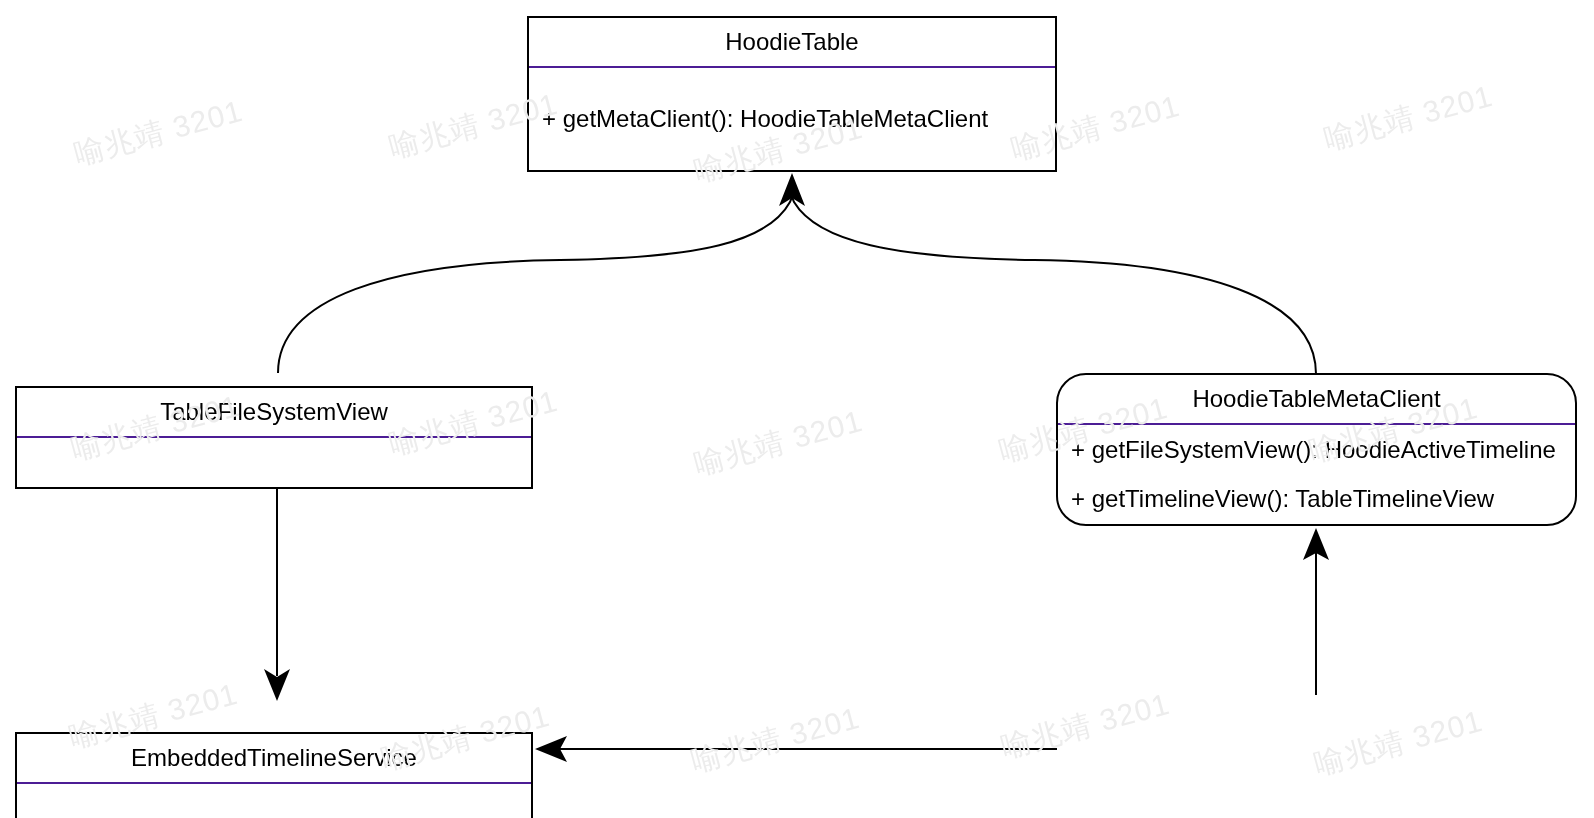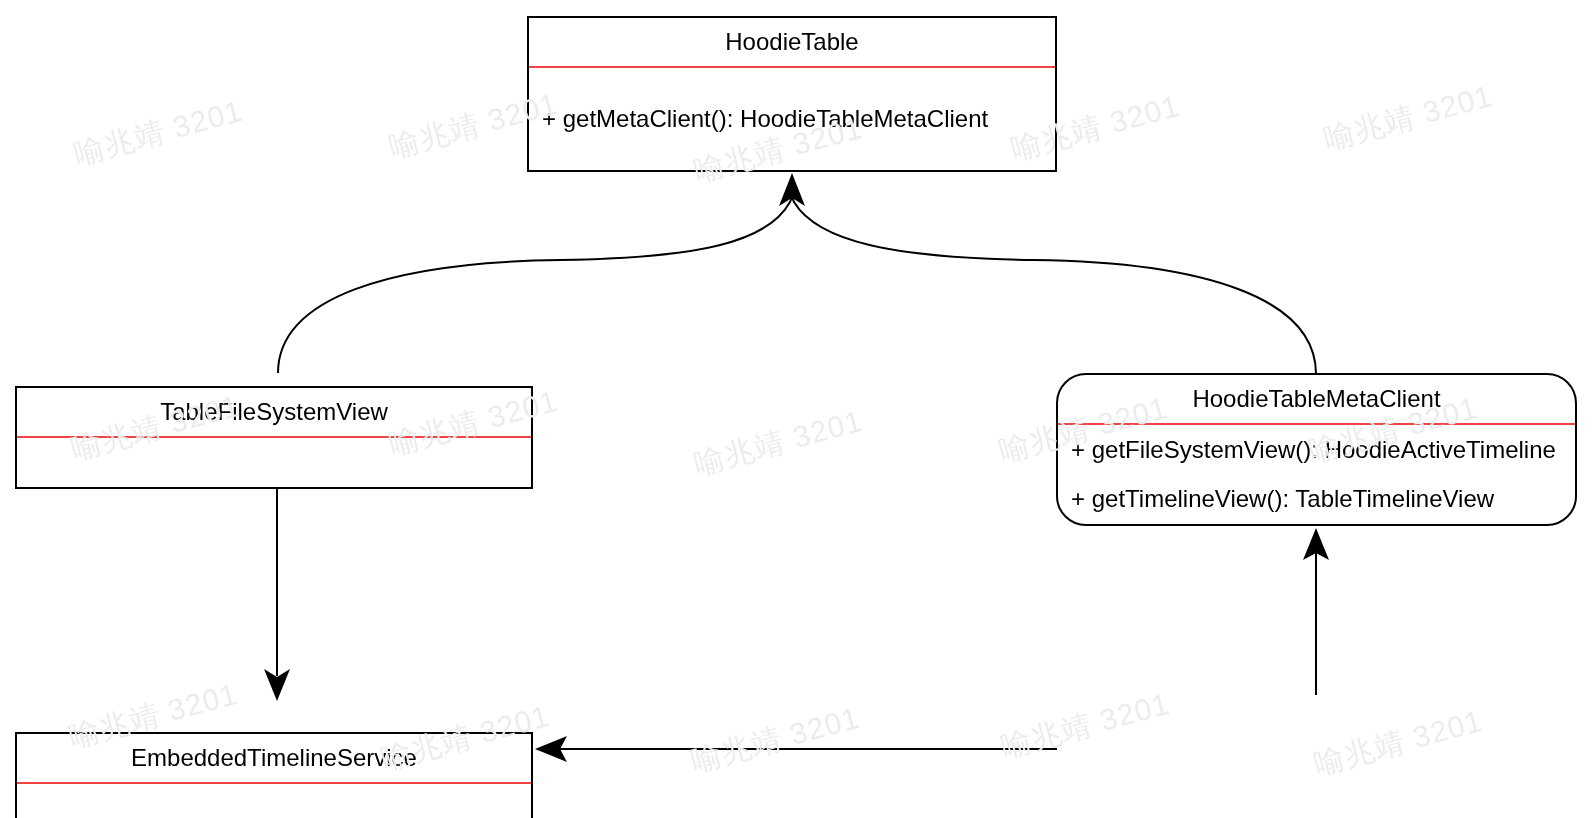--- a/index.html
+++ b/index.html
@@ -28,21 +28,21 @@
     box-sizing: border-box;
     background: #ffffff;
     border: 2px solid #000000;
     display: flex;
     flex-direction: column;
     z-index: 2;
   }
   .uml-title {
     height: 48px;
     flex: none;
-    border-bottom: 2px solid #ef4444;
+    border-bottom: 2px solid #4c1d95;
     display: flex;
     align-items: center;
     justify-content: center;
     font-size: 24px;
     white-space: nowrap;
   }
   .uml-methods {
     flex: 1;
     display: flex;
     flex-direction: column;

